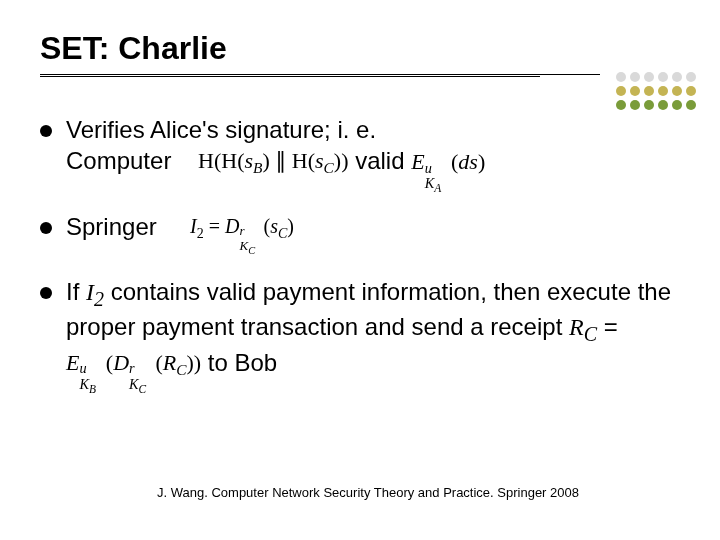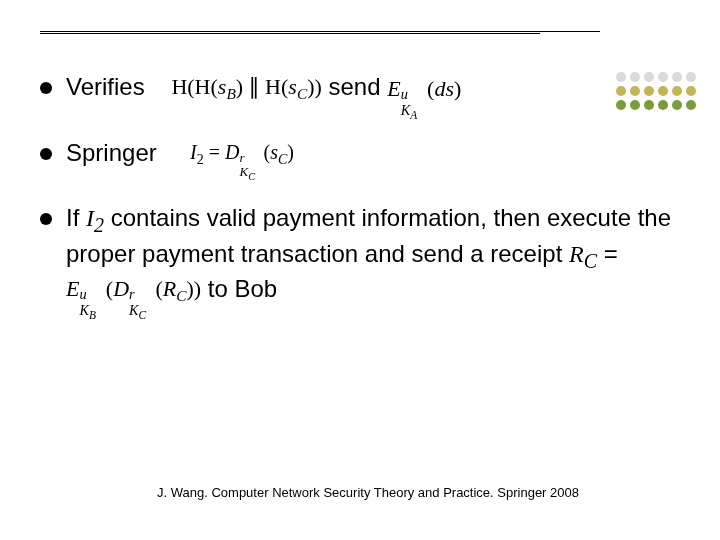--- a/index.html
+++ b/index.html
@@ -115,20 +115,21 @@
     bottom: 40px;
     text-align: center;
     font-size: 13px;
   }
 </style>
 </head>
 <body>
 
 <div class="slide">
 
+  <div class="title">SET: Charlie</div>
 
   <div class="hr-wrap">
     <div class="rule-long"></div>
     <div class="rule-short"></div>
   </div>
 
   <div class="dots">
     <div class="dot d-r1"></div>
     <div class="dot d-r1"></div>
     <div class="dot d-r1"></div>
@@ -146,27 +147,28 @@
     <div class="dot d-r3"></div>
     <div class="dot d-r3"></div>
     <div class="dot d-r3"></div>
     <div class="dot d-r3"></div>
   </div>
 
   <div class="content">
     <ul class="bullets">
 
       <li>
+        <span>Verifies Alice's signature; i. e.</span>
         <span class="cont">
-          <span>Verifies</span>
+          <span>Computer</span>
           &nbsp;&nbsp;
           <span class="math eq-block">
             <span class="rm">H(H(</span>s<sub>B</sub><span class="rm">)</span> <span class="rm">∥</span> <span class="rm">H(</span>s<sub>C</sub><span class="rm">))</span>
           </span>
-          <span> send </span>
+          <span> valid </span>
           <span class="math eq-block">
             E<span class="subsup"><span class="sup">u</span><span class="sub">K<sub style="font-size:0.8em">A</sub></span></span><span class="rm">(</span>ds<span class="rm">)</span>
           </span>
         </span>
       </li>
 
       <li>
         <span>Springer</span>
         &nbsp;&nbsp;&nbsp;
         <span class="math eq-block" style="font-size:20px">

